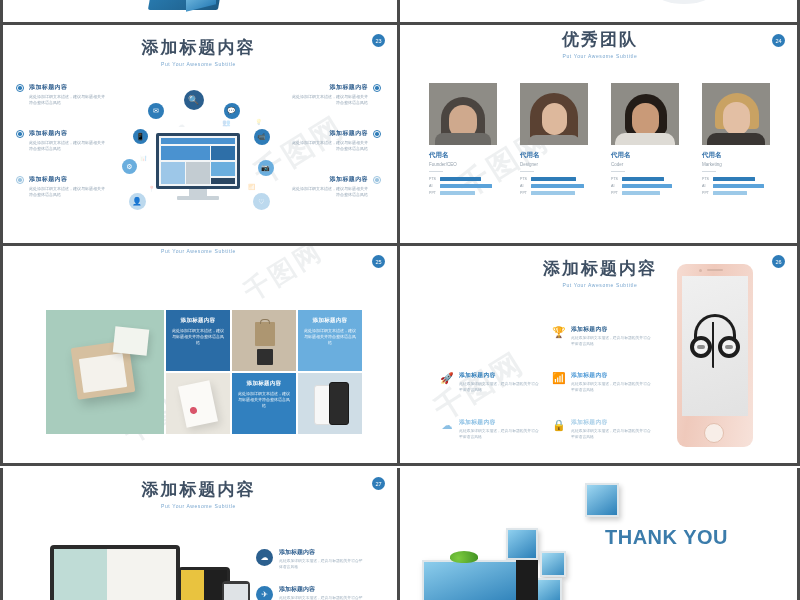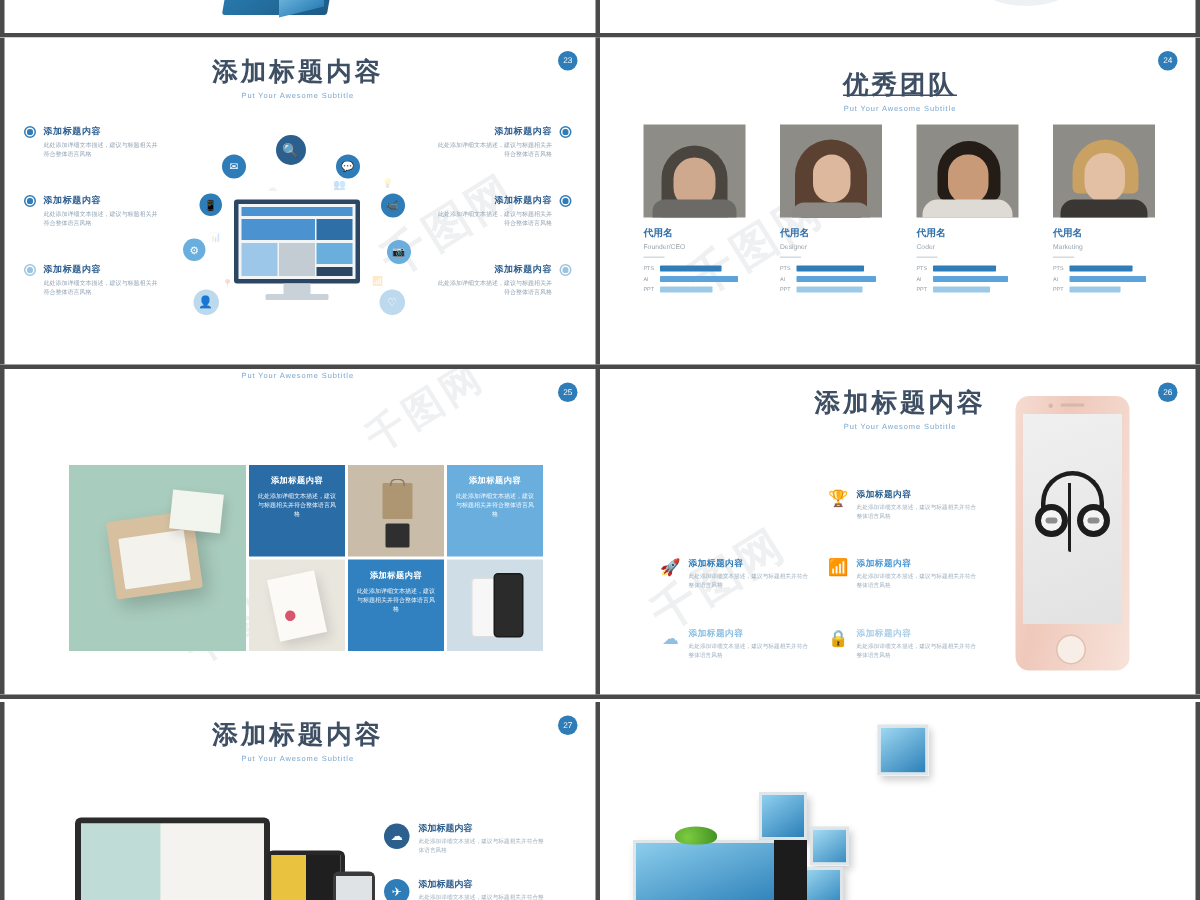--- a/index.html
+++ b/index.html
@@ -193,21 +193,21 @@
     <div class="ghost" style="left:255px; top:93px; font-size:6px; color:#b9c6d1;">💡</div>
     <div class="ghost" style="left:140px; top:129px; font-size:6px; color:#b9c6d1;">📊</div>
     <div class="ghost" style="left:148px; top:160px; font-size:6px; color:#b9c6d1;">📍</div>
     <div class="ghost" style="left:248px; top:158px; font-size:6px; color:#b9c6d1;">📶</div>
   </div>
 
   <div class="slide" style="position:absolute; left:400px; top:25px; width:400px; height:218px;">
     <div class="edge-r"></div>
     <div class="wm" style="left:55px; top:118px; font-size:30px;">千图网</div>
 
-    <div class="s-title" style="margin-top:20px; font-size:17px;text-decoration:underline;">优秀团队</div>
+    <div class="s-title" style="margin-top:3px; font-size:17px;">优秀团队</div>
     <div class="s-sub">Put Your Awesome Subtitle</div>
     <div class="pagenum" style="right:15px; top:9px;">24</div>
 
     <div style="position:absolute; left:29px; top:58px; display:flex; gap:23px;">
 
       <div class="member">
         <div class="photo">
           <div style="position:absolute;left:12px;top:14px;width:44px;height:48px;border-radius:22px 22px 0 0;background:#4b4540;"></div>
           <div style="position:absolute;left:20px;top:22px;width:28px;height:34px;border-radius:14px;background:#cfa98d;"></div>
           <div style="position:absolute;left:6px;top:50px;width:56px;height:14px;background:#6c6a66;border-radius:8px 8px 0 0;"></div>
@@ -470,17 +470,18 @@
          background:linear-gradient(145deg,#a5dcf3,#3a8cc0); border:2px solid #dfe6ea; box-shadow:2px 3px 5px rgba(0,0,0,.2);"></div>
     <div class="cube" style="left:134px; top:110px; width:28px; height:28px;
          background:linear-gradient(145deg,#9ad6f0,#2f85bc); border:2px solid #dfe6ea; box-shadow:2px 3px 5px rgba(0,0,0,.2);"></div>
     <div class="cube" style="left:22px; top:92px; width:100px; height:46px;
          background:linear-gradient(160deg,#8ccdec,#2b7fb8); border:2px solid #dfe6ea; box-shadow:3px 4px 7px rgba(0,0,0,.22);"></div>
     <div class="cube" style="left:116px; top:92px; width:22px; height:46px; background:#1c1c1c;"></div>
     <div class="cube" style="left:50px; top:83px; width:28px; height:12px;
          background:radial-gradient(circle at 30% 60%, #7ccb3f, #3f8f22); border-radius:50% 50% 40% 40%;"></div>
 
     <div style="position:absolute; left:205px; top:58px;">
+      <div class="ty-txt" style="color:#3b7cab;">THANK YOU</div>
     </div>
   </div>
   <div class="divider-v" style="left:397px; top:468px; height:132px;"></div>
 
 </div>
 
 </body></html>

